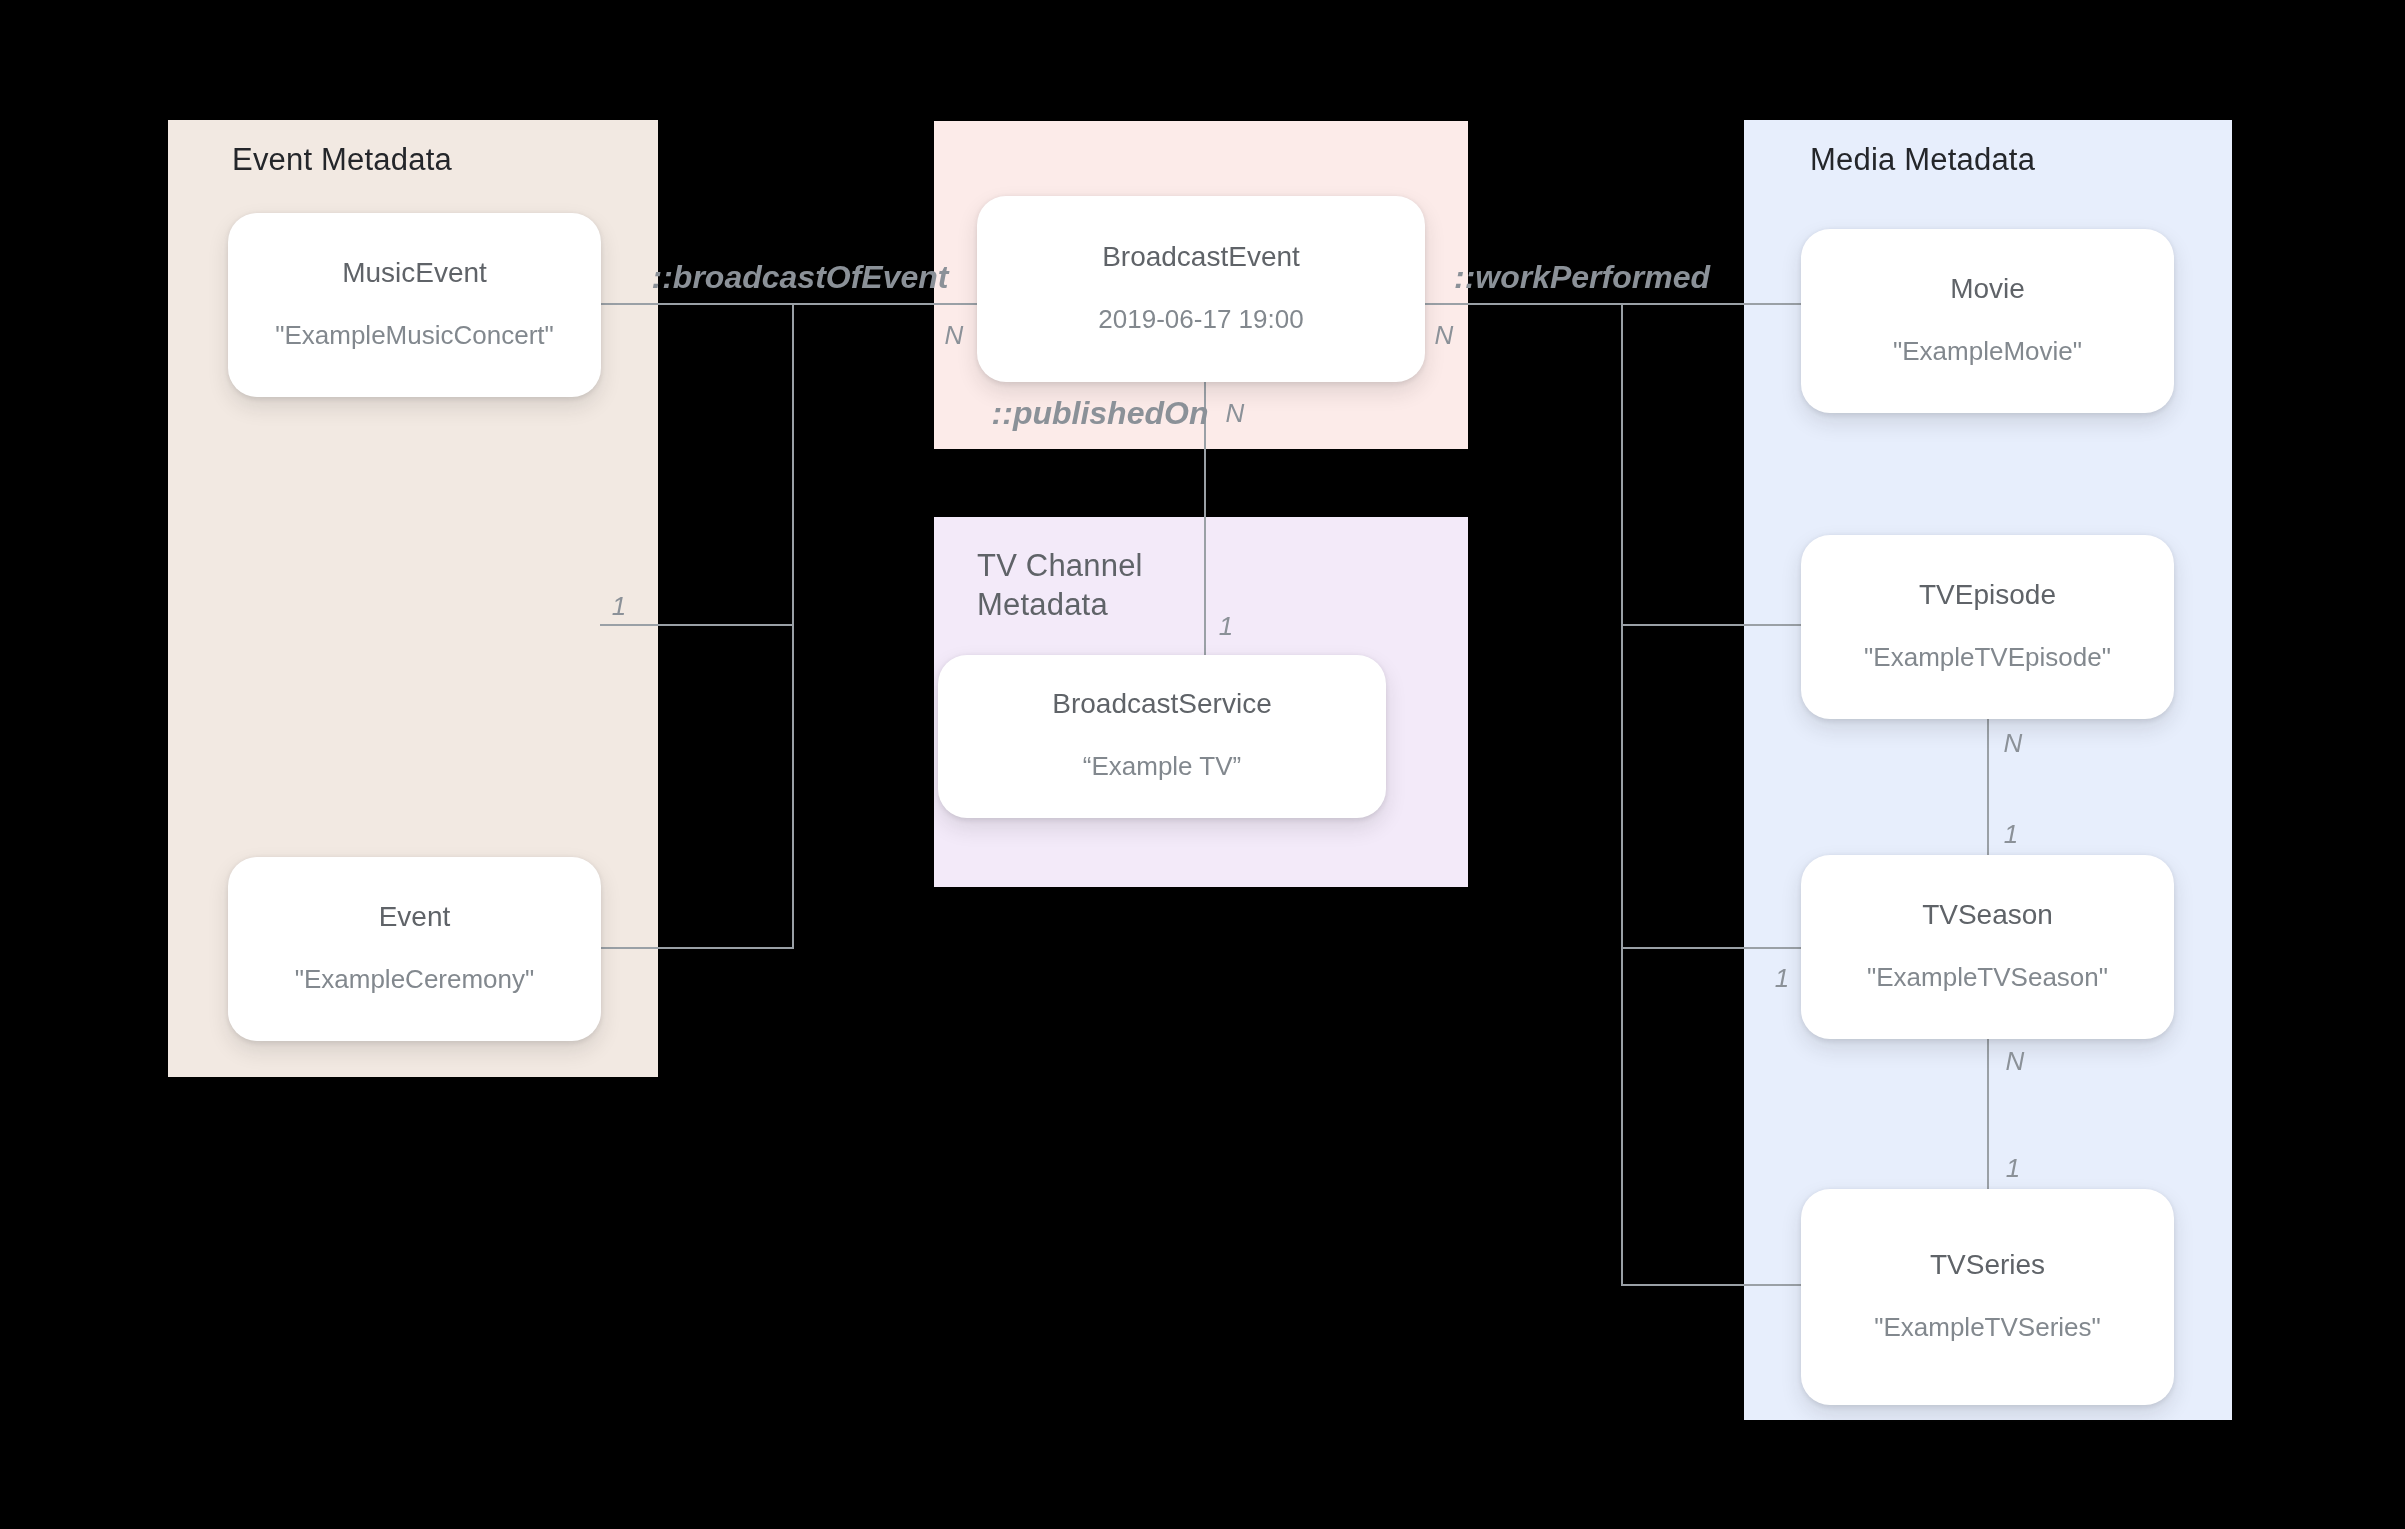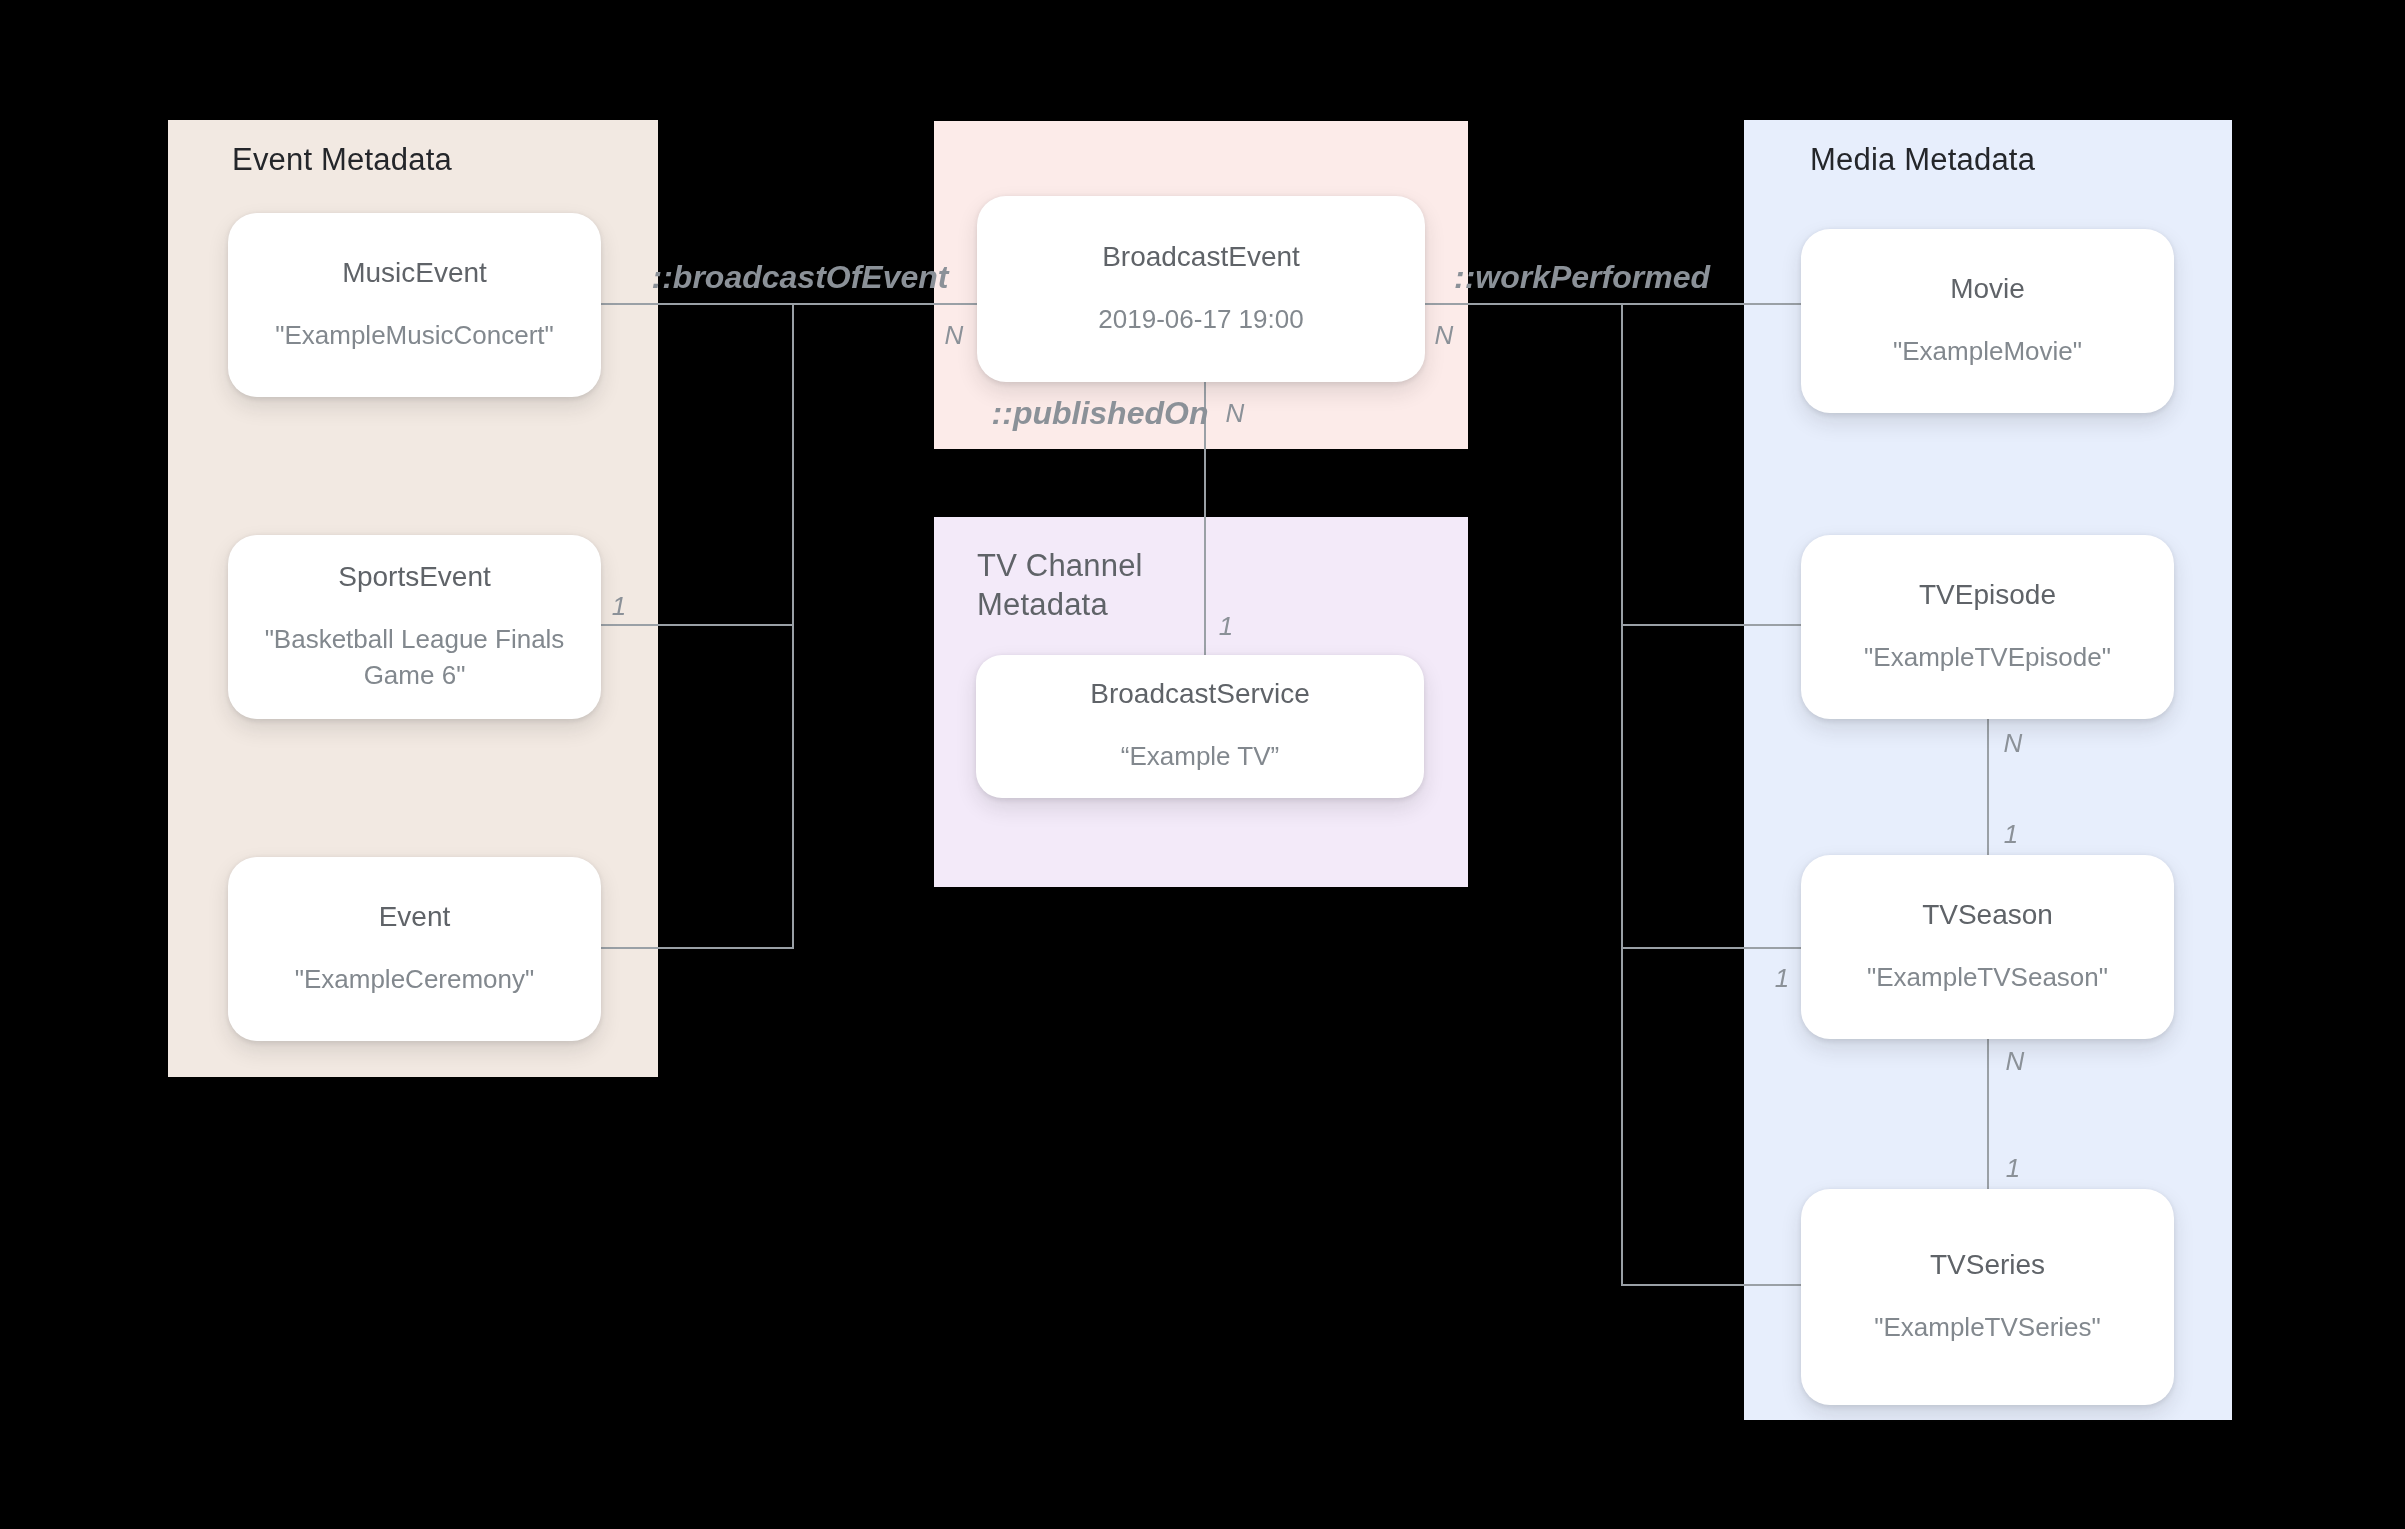--- a/index.html
+++ b/index.html
@@ -109,35 +109,31 @@
   <div class="vline" style="left:1621px; top:303px; height:983px;"></div>
 
   <div class="vline" style="left:1204px; top:382px; height:274px;"></div>
   <div class="vline" style="left:1987px; top:718px; height:137px;"></div>
   <div class="vline" style="left:1987px; top:1037px; height:152px;"></div>
 
   <div class="card" style="left:228px; top:213px; width:373px; height:184px;">
     <div class="entity-title">MusicEvent</div>
     <div class="entity-instance">"ExampleMusicConcert"</div>
   </div>
-  <div class="card" style="left:228px; top:535px; width:373px; height:184px;">
-    <div class="entity-title">SportsEvent</div>
-    <div class="entity-instance">"Basketball League Finals Game 6"</div>
-  </div>
   <div class="card" style="left:228px; top:857px; width:373px; height:184px;">
     <div class="entity-title">Event</div>
     <div class="entity-instance">"ExampleCeremony"</div>
   </div>
 
   <div class="card" style="left:977px; top:196px; width:448px; height:186px;">
     <div class="entity-title">BroadcastEvent</div>
     <div class="entity-instance">2019-06-17 19:00</div>
   </div>
 
-  <div class="card" style="left:976px; top:655px; width:448px; height:143px;border-radius:26px;">
+  <div class="card" style="left:938px; top:655px; width:448px; height:163px;">
     <div class="entity-title">BroadcastService</div>
     <div class="entity-instance">“Example TV”</div>
   </div>
 
   <div class="card" style="left:1801px; top:213px; width:373px; height:184px;margin-top:16px;">
     <div class="entity-title">Movie</div>
     <div class="entity-instance">"ExampleMovie"</div>
   </div>
   <div class="card" style="left:1801px; top:535px; width:373px; height:184px;">
     <div class="entity-title">TVEpisode</div>

